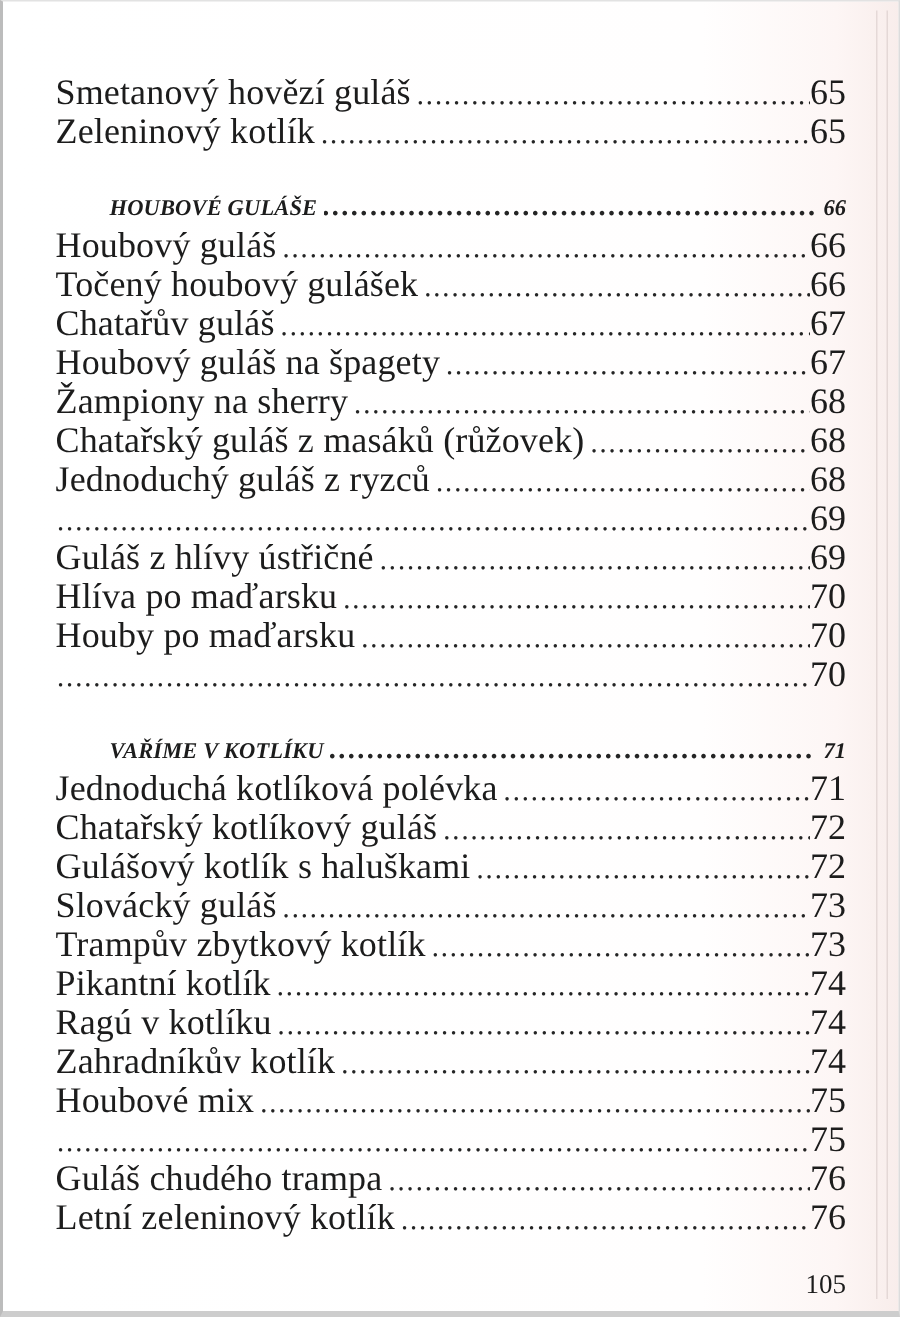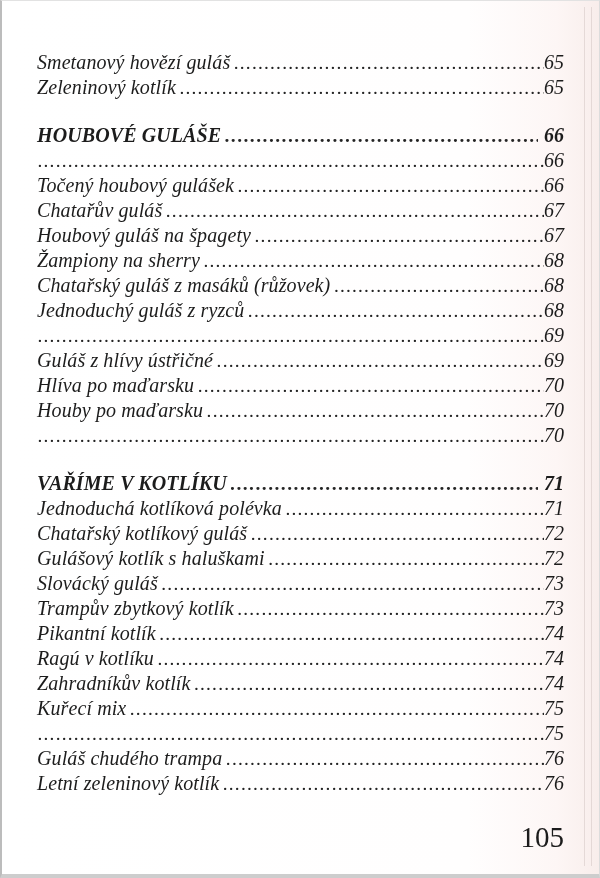--- a/index.html
+++ b/index.html
@@ -43,23 +43,22 @@
   .toc {
     box-sizing: border-box;
     padding: 49px 35px 0 35px;
     width: 100%;
   }
 
   .toc-row {
     display: flex;
     align-items: baseline;
     line-height: 25px;
-    font-size: 20px;
+    font-size: 24px;
     white-space: nowrap;
-    font-style: italic;
   }
 
   .toc-row .title {
     flex: 0 0 auto;
     padding-right: 3px;
     letter-spacing: 0.1px;
   }
 
   .toc-row .dots {
     flex: 1 1 auto;
@@ -76,31 +75,32 @@
   }
 
   .toc-row .pnum {
     flex: 0 0 auto;
   }
 
   
   .toc-row.hdr {
     font-weight: bold;
     font-style: italic;
-    font-size: 20px;
+    font-size: 15px;
     margin-top: 23px;
+    margin-left: 36px;
   }
   .toc-row.hdr .pnum { padding-left: 6px; }
   .toc-row.hdr .dots::after { letter-spacing: 1.6px; }
 
   .folio {
     position: absolute;
     right: 35px;
-    bottom: 20px;
-    font-size: 29px;
+    bottom: 7px;
+    font-size: 18px;
     color: #1c1c1c;
   }
 </style>
 </head>
 <body>
 
 <div class="photo">
   <div class="edge edge-r1"></div>
   <div class="edge edge-r2"></div>
 
@@ -117,20 +117,21 @@
           <span class="pnum">65</span>
         </div>
       </section>
       <section class="toc-section">
         <div class="toc-row hdr">
           <span class="title">HOUBOVÉ GULÁŠE</span>
           <span class="dots"></span>
           <span class="pnum">66</span>
         </div>
         <div class="toc-row">
+          <span class="title">Houbový guláš</span>
           <span class="dots"></span>
           <span class="pnum">66</span>
         </div>
         <div class="toc-row">
           <span class="title">Točený houbový gulášek</span>
           <span class="dots"></span>
           <span class="pnum">66</span>
         </div>
         <div class="toc-row">
           <span class="title">Chatařův guláš</span>
@@ -221,21 +222,21 @@
           <span class="title">Ragú v kotlíku</span>
           <span class="dots"></span>
           <span class="pnum">74</span>
         </div>
         <div class="toc-row">
           <span class="title">Zahradníkův kotlík</span>
           <span class="dots"></span>
           <span class="pnum">74</span>
         </div>
         <div class="toc-row">
-          <span class="title">Kuřecí mix</span>
+          <span class="title">Houbové mix</span>
           <span class="dots"></span>
           <span class="pnum">75</span>
         </div>
         <div class="toc-row">
           <span class="dots"></span>
           <span class="pnum">75</span>
         </div>
         <div class="toc-row">
           <span class="title">Guláš chudého trampa</span>
           <span class="dots"></span>

